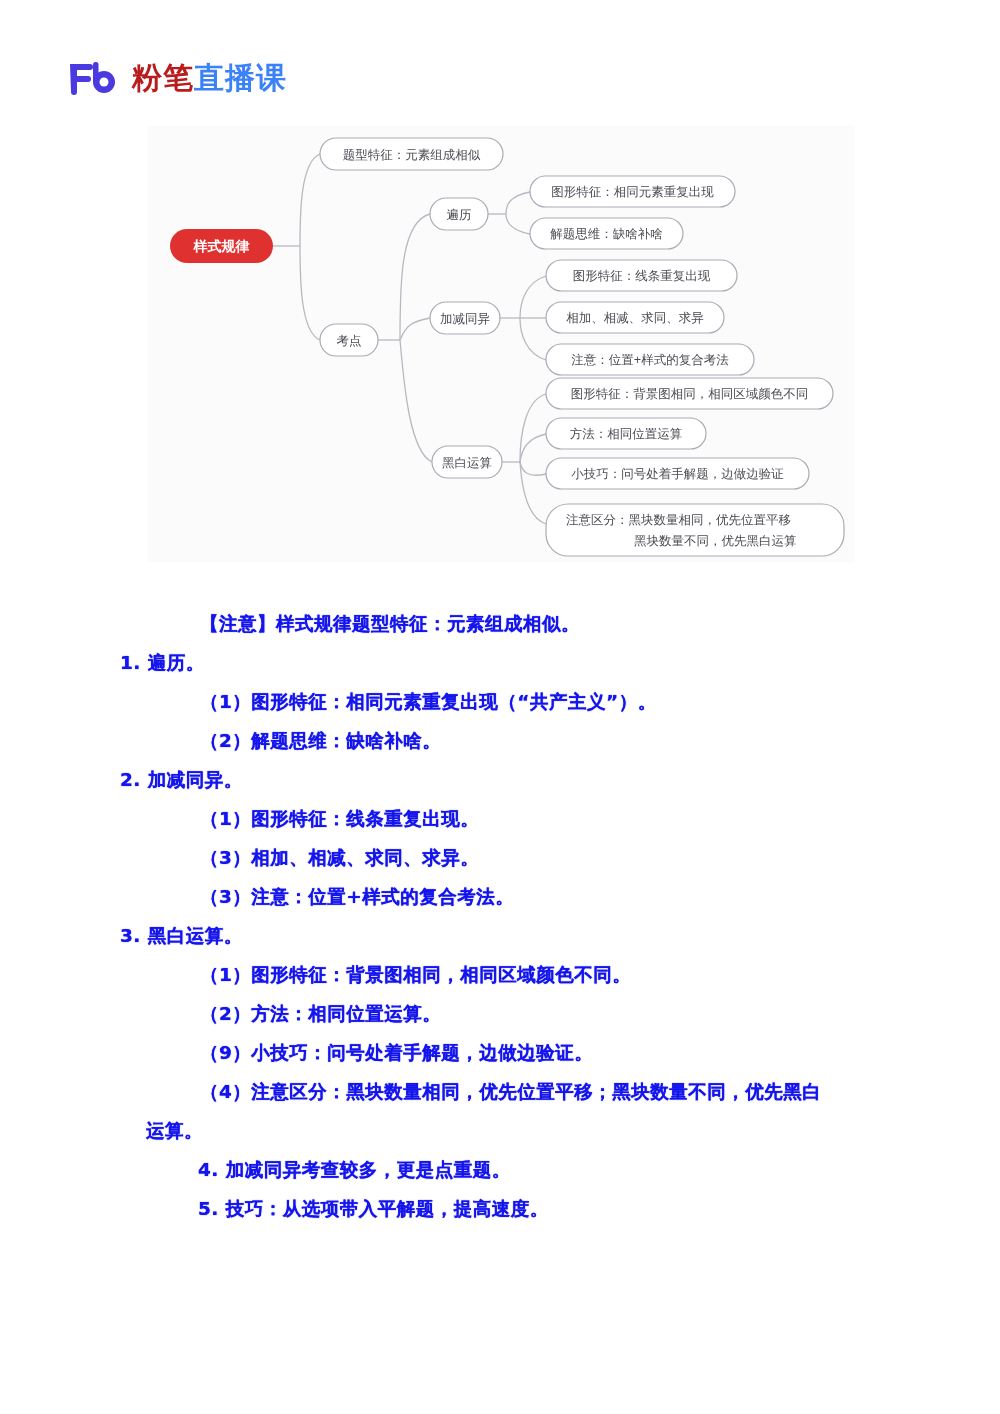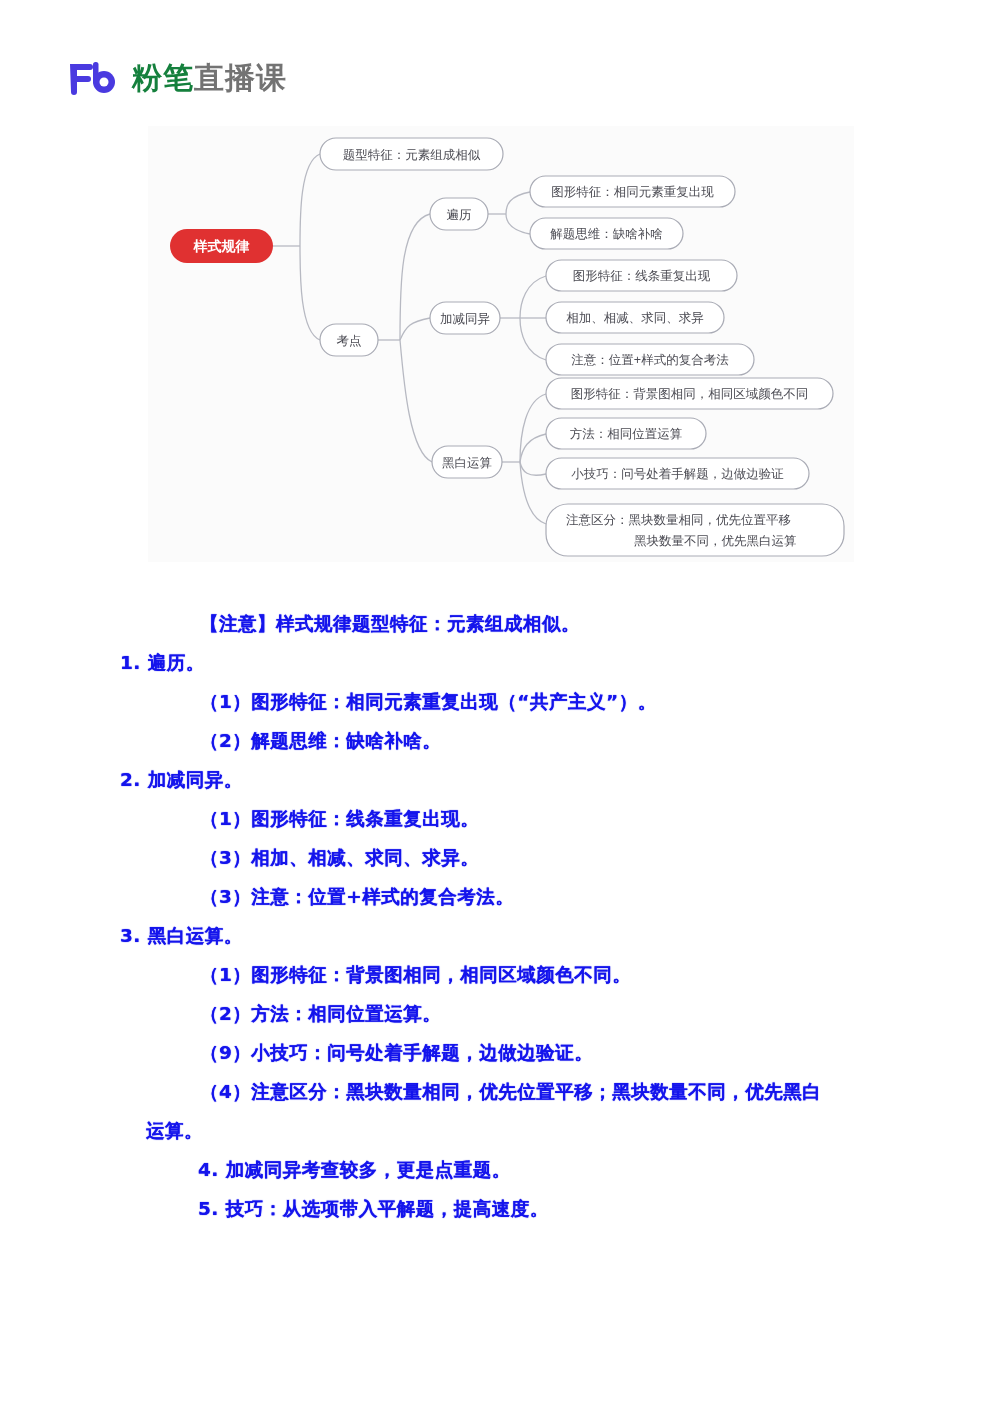--- a/index.html
+++ b/index.html
@@ -38,22 +38,22 @@
     height: 40px;
     display: block;
   }
   .logo-text {
     font-size: 30px;
     font-weight: bold;
     letter-spacing: 1px;
     line-height: 1;
     white-space: nowrap;
   }
-  .logo-text .lt-a { color: #15803d; margin-top: 20px; }
-  .logo-text .lt-b { color: #737373; }
+  .logo-text .lt-a { color: #b91c1c; margin-top: 20px; }
+  .logo-text .lt-b { color: #3b82f6; }
 
   
   .mindmap {
     position: absolute;
     left: 148px;
     top: 126px;
     width: 706px;
     height: 436px;
     background: #fbfbfb;
     overflow: hidden;

